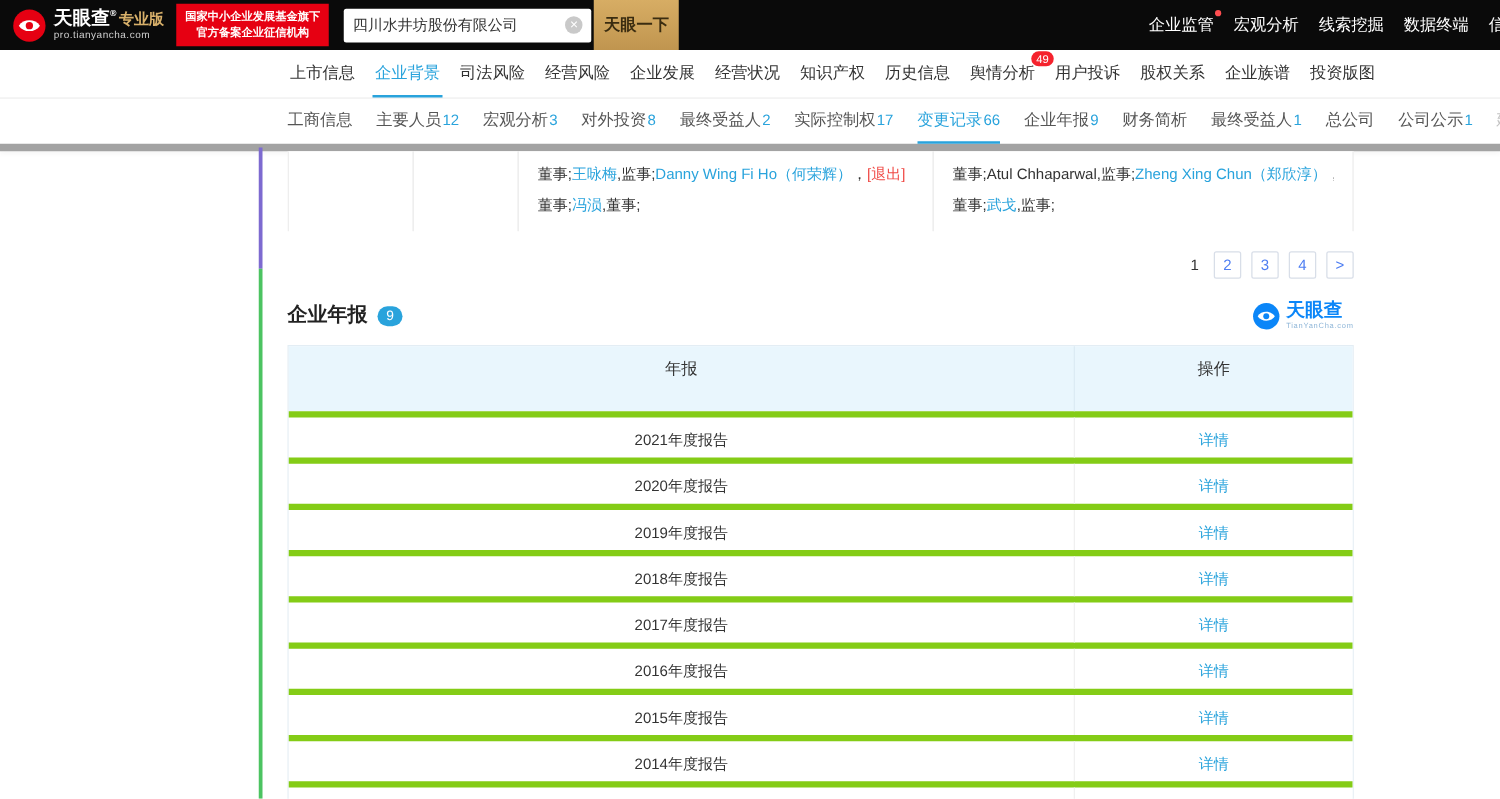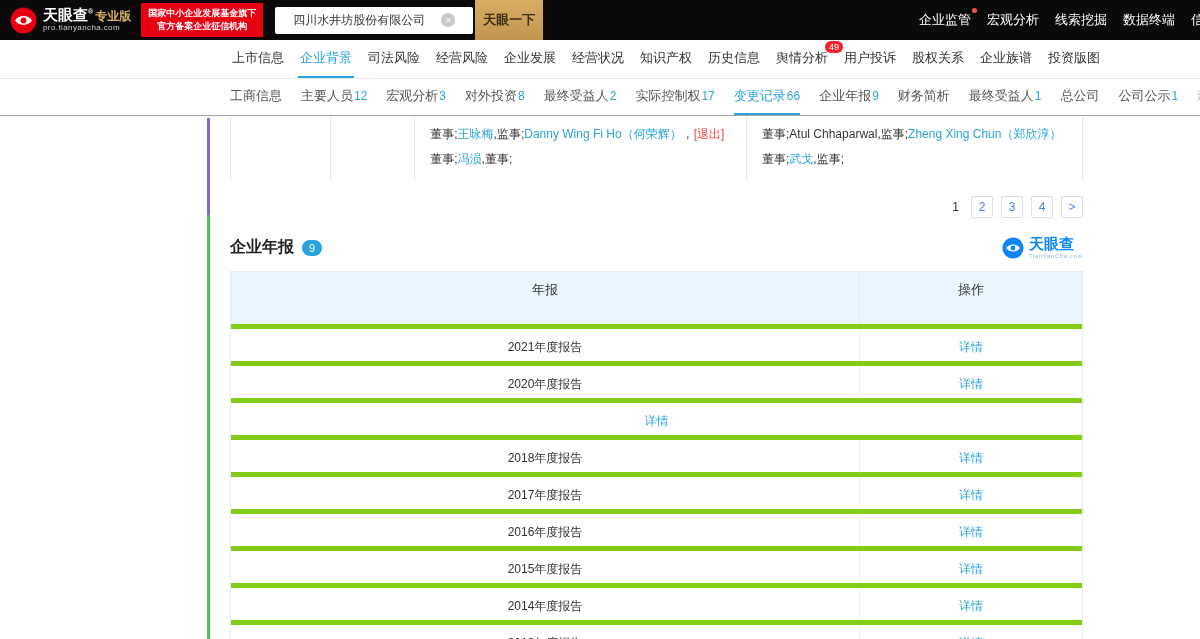--- a/index.html
+++ b/index.html
@@ -14,21 +14,21 @@
   .logo { display:flex; align-items:center; margin-left:10px; cursor:pointer; }
   .logo-icon { width:27px; height:27px; margin-right:6px; flex:0 0 auto; }
   .logo-text { display:flex; flex-direction:column; line-height:1.1; }
   .logo-line1 { font-size:15px; font-weight:bold; white-space:nowrap; }
   .logo-line1 .reg { font-size:7px; vertical-align:super; }
   .logo-line1 .pro { color:#d8b06a; font-size:12px; margin-left:2px; font-weight:bold; }
   .logo-domain { font-size:8px; color:#cfcfcf; letter-spacing:0.4px; }
   .cert { background:#e60012; color:#fff; font-size:9px; font-weight:bold; line-height:13px;
           text-align:center; padding:4px 7px; margin-left:10px; white-space:nowrap; }
   .searchbox { margin-left:12px; width:198px; height:27px; background:#fff; border-radius:2px;
-               display:flex; align-items:center; padding:0 18px; }
+               display:flex; align-items:center; padding:0 7px; }
   .search-value { flex:1; font-size:12px; color:#333; white-space:nowrap; overflow:hidden; cursor:text; }
   .clear-icon { width:14px; height:14px; border-radius:50%; background:#c9c9c9; color:#fff;
                 font-size:11px; line-height:14px; text-align:center; cursor:pointer; flex:0 0 auto; }
   .search-btn { width:68px; height:40px; margin-left:2px; border:none; cursor:pointer;
                 background:linear-gradient(#d7ad64,#c0954f); color:#3a2c10; font-size:13px;
                 font-family:inherit; font-weight:bold; }
   .topnav { margin-left:auto; display:flex; align-items:center; gap:16px; font-size:13px; margin-right:-4px; }
   .topnav-item { position:relative; cursor:pointer; white-space:nowrap;text-align:right; }
   .topnav-dot { position:absolute; top:-3px; right:-6px; width:5px; height:5px; border-radius:50%;
                 background:#ff4d4f; display:inline-block; }
@@ -36,21 +36,21 @@
   
   .mainnav { background:#fff; border-bottom:1px solid #ebebeb; }
   .mainnav .inner { margin-left:230px; display:flex; align-items:stretch; gap:12px; height:38px; }
   .tab { font-size:13px; line-height:36px; color:#333; position:relative; cursor:pointer;
          border-bottom:2px solid transparent; white-space:nowrap; padding:0 2px; }
   .tab.active { color:#29a3dc; border-bottom-color:#29a3dc; }
   .tab-badge { position:absolute; top:1px; right:-13px; background:#f5222d; color:#fff;
                font-size:9px; line-height:12px; height:12px; padding:0 4px; border-radius:7px; }
 
   
-  .subnav { background:#fff; border-bottom:1px solid #a3a3a3; box-shadow:0 2px 4px rgba(0,0,0,0.04); }
+  .subnav { background:#fff; border-bottom:6px solid #a3a3a3; box-shadow:0 2px 4px rgba(0,0,0,0.04); }
   .subnav .inner { margin-left:230px; display:flex; align-items:stretch; gap:19px; height:36px; }
   .subtab { font-size:13px; line-height:34px; color:#555; cursor:pointer;
             border-bottom:2px solid transparent; white-space:nowrap; }
   .subtab .subtab-count { color:#29a3dc; font-size:12px; margin-left:1px; }
   .subtab.active { color:#29a3dc; border-bottom-color:#29a3dc; }
   .subtab.disabled { color:#c3c3c3; cursor:default; }
 
   
   .content { margin-left:230px; width:853px; }
 
@@ -354,20 +354,21 @@
           <div class="ar-col1">2021年度报告</div>
           <div class="ar-col2"><a class="detail-link">详情</a></div>
         </div>
 
         <div class="ar-row">
           <div class="ar-col1">2020年度报告</div>
           <div class="ar-col2"><a class="detail-link">详情</a></div>
         </div>
 
         <div class="ar-row">
+          <div class="ar-col1">2019年度报告</div>
           <div class="ar-col2"><a class="detail-link">详情</a></div>
         </div>
 
         <div class="ar-row">
           <div class="ar-col1">2018年度报告</div>
           <div class="ar-col2"><a class="detail-link">详情</a></div>
         </div>
 
         <div class="ar-row">
           <div class="ar-col1">2017年度报告</div>

